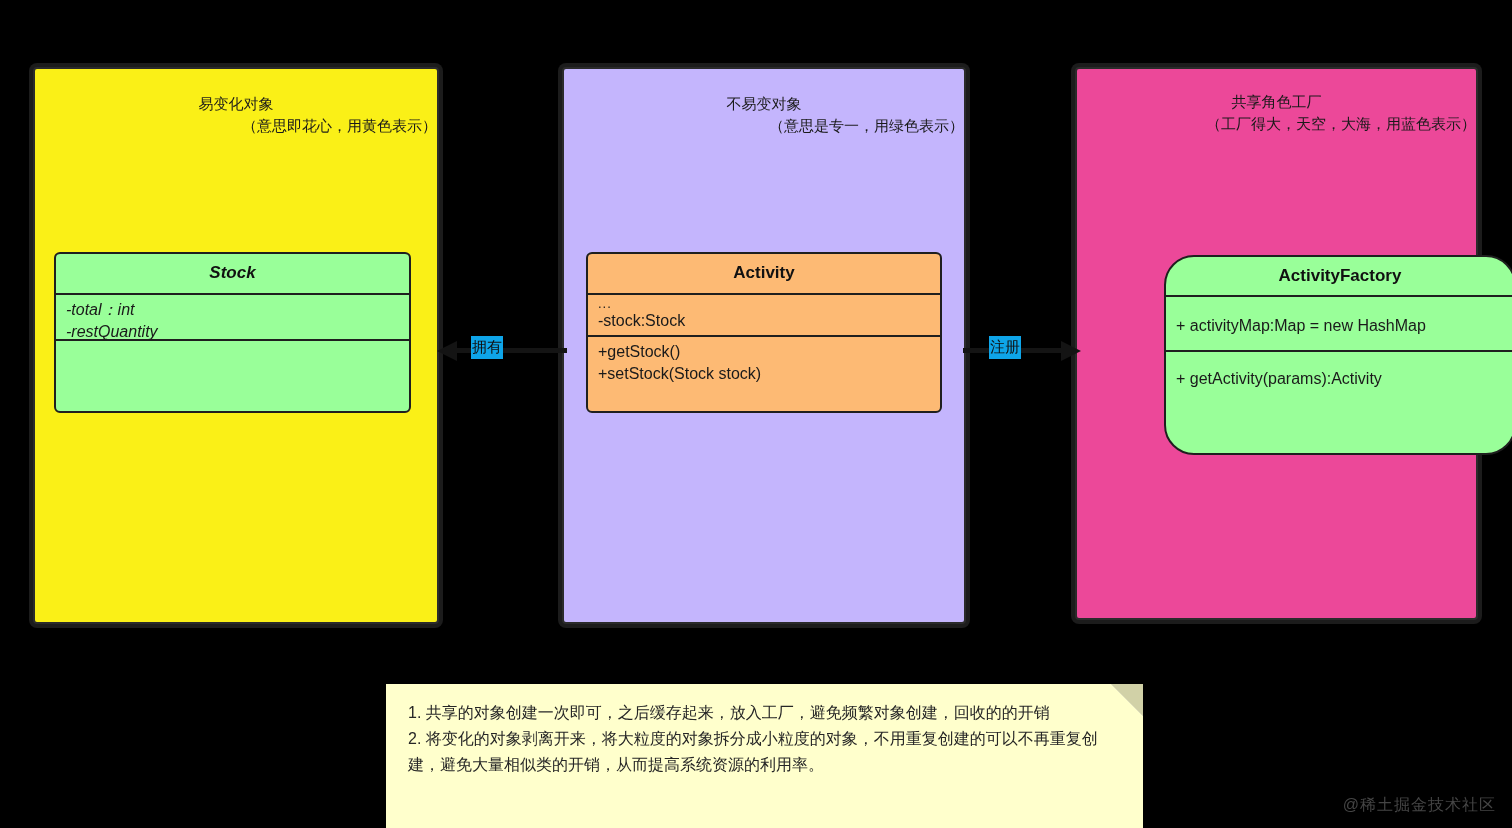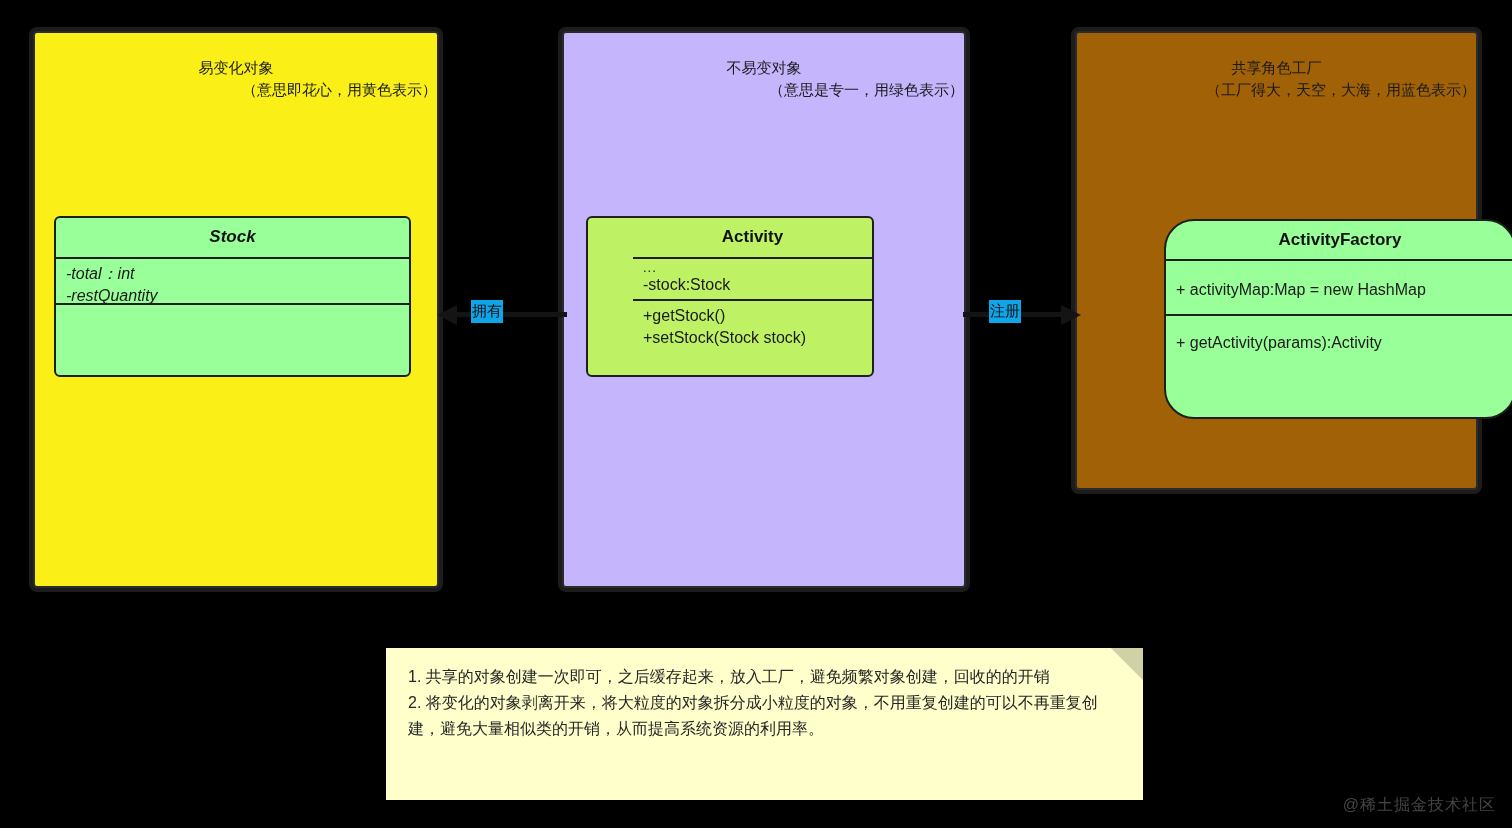--- a/index.html
+++ b/index.html
@@ -12,20 +12,21 @@
     height: 828px;
     position: relative;
     overflow: hidden;
     font-family: "Liberation Sans", "DejaVu Sans", sans-serif;
   }
 
   .canvas {
     position: absolute;
     inset: 0;
     background: #000000;
+    margin-top: 36px;
   }
 
   
   .group {
     position: absolute;
     border-radius: 4px;
     box-sizing: border-box;
     border: 2px solid #2b2b2b;
     box-shadow: 0 0 0 4px #1c1c1c, 0 2px 5px rgba(0,0,0,.9);
   }
@@ -44,22 +45,23 @@
 
   #group-volatile {
     left: 33px;  top: 31px;  width: 406px; height: 557px;
     background: #FAF017;
   }
   #group-stable {
     left: 562px; top: 31px;  width: 404px; height: 557px;
     background: #c4b5fd;
   }
   #group-factory {
-    left: 1075px; top: 31px; width: 403px; height: 459px;
-    background: #a16207;
+    left: 1075px; top: 31px; width: 403px; height: 553px;
+    background: #ec4899;
+    font-family: Liberation Mono, monospace;
   }
 
   
   .uml {
     position: absolute;
     box-sizing: border-box;
     border: 2px solid #1f1f1f;
     border-radius: 6px;
     background: #99FF99;
     overflow: hidden;
@@ -82,21 +84,21 @@
   }
   .uml-sec.div { border-bottom: 2px solid #1f1f1f; }
   .uml-sec .row { white-space: pre; }
   .dots { font-size: 13px; letter-spacing: 1px; line-height: 1; }
 
   #uml-stock        { left: 54px;   top: 216px; width: 357px; height: 161px; font-style: italic; }
   #uml-stock .uml-name { height: 41px; }
   #uml-stock .sec-attrs { height: 46px; }
   #uml-stock .sec-ops   { height: 70px; }
 
-  #uml-activity     { left: 586px;  top: 216px; width: 288px; height: 161px; background:#bef264;padding-left:45px; }
+  #uml-activity     { left: 586px;  top: 216px; width: 356px; height: 161px; background:#fdba74; }
   #uml-activity .uml-name { height: 41px; }
   #uml-activity .sec-attrs { height: 42px; padding-top: 2px; }
   #uml-activity .sec-ops   { height: 74px; }
 
   #uml-factory      { left: 1164px; top: 219px; width: 352px; height: 200px; border-radius: 30px; }
   #uml-factory .uml-name { height: 40px; }
   #uml-factory .sec-attrs { height: 55px; padding-top: 18px; }
   #uml-factory .sec-ops   { height: 65px; padding-top: 16px; }
 
   

